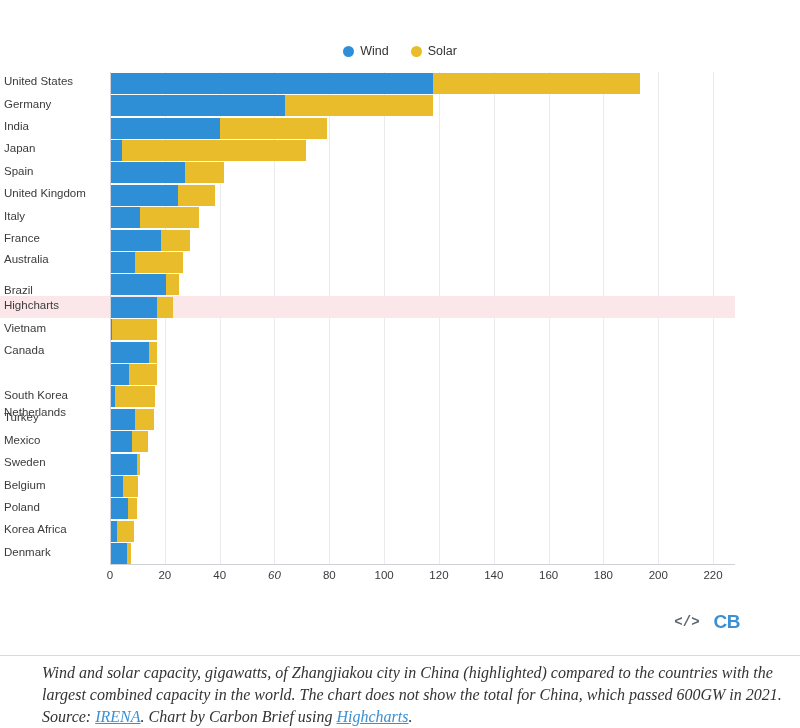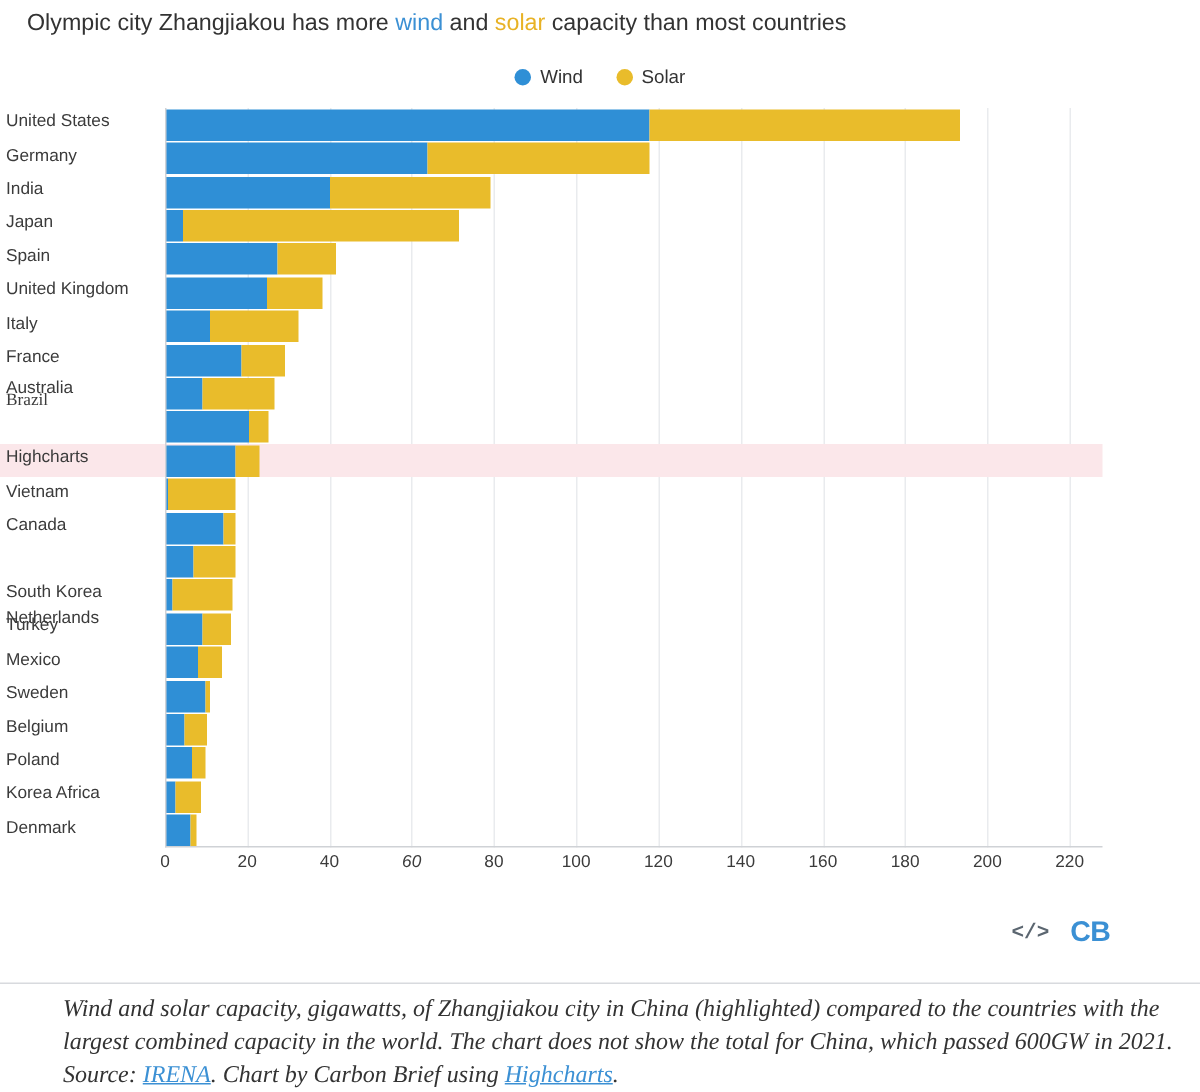--- a/index.html
+++ b/index.html
@@ -171,23 +171,20 @@
     color: #3b90d4;
     text-decoration: underline;
     cursor: pointer;
   }
 </style>
 </head>
 <body>
 
 <div id="chart-card">
 
-  <div id="chart-title">
-    <span>Olympic city Zhangjiakou has more </span><span class="wind-word">wind</span><span> and </span><span class="solar-word">solar</span><span> capacity than most countries</span>
-  </div>
 
   <div id="legend">
     <div class="legend-item">
       <span class="legend-dot" style="background:#2f8fd6"></span>
       <span>Wind</span>
     </div>
     <div class="legend-item">
       <span class="legend-dot" style="background:#e9bc2b"></span>
       <span>Solar</span>
     </div>
@@ -301,21 +298,21 @@
     <div id="ylabels-layer">
         <div class="ylabel" style="top: 3.20455px;">United States</div>
         <div class="ylabel" style="top: 25.6136px;">Germany</div>
         <div class="ylabel" style="top: 48.0227px;">India</div>
         <div class="ylabel" style="top: 70.4318px;">Japan</div>
         <div class="ylabel" style="top: 92.8409px;">Spain</div>
         <div class="ylabel" style="top: 115.25px;">United Kingdom</div>
         <div class="ylabel" style="top: 137.659px;">Italy</div>
         <div class="ylabel" style="top: 160.068px;">France</div>
         <div class="ylabel" style="top: 181px;">Australia</div>
-        <div class="ylabel" style="top: 189px; font-family: Liberation Serif, serif;">Brazil</div>
+        <div class="ylabel" style="top: 212px;">Brazil</div>
         <div class="ylabel" style="top: 227.295px;">Highcharts</div>
         <div class="ylabel" style="top: 249.705px;">Vietnam</div>
         <div class="ylabel" style="top: 272.114px;">Canada</div>
         <div class="ylabel" style="top: 302px; margin-top: 32px;">Netherlands</div>
         <div class="ylabel" style="top: 316.932px;">South Korea</div>
         <div class="ylabel" style="top: 339.341px;">Turkey</div>
         <div class="ylabel" style="top: 361.75px;">Mexico</div>
         <div class="ylabel" style="top: 384.159px;">Sweden</div>
         <div class="ylabel" style="top: 406.568px;">Belgium</div>
         <div class="ylabel" style="top: 428.977px;">Poland</div>

